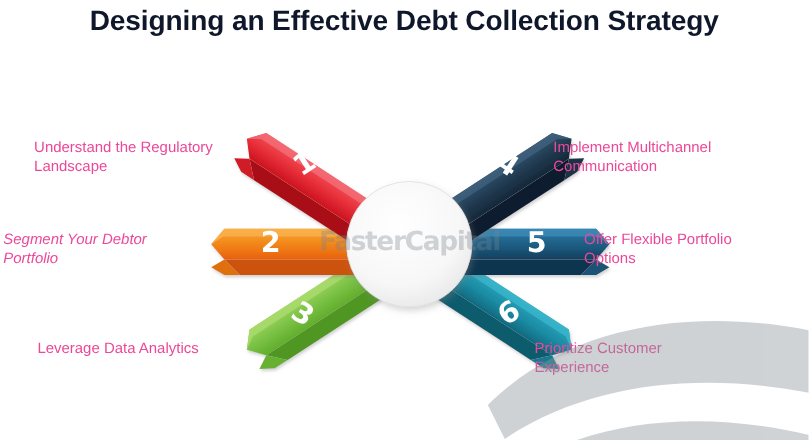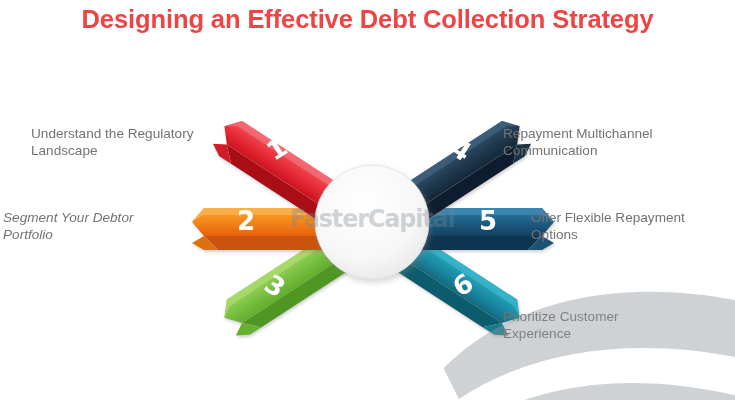--- a/index.html
+++ b/index.html
@@ -24,21 +24,21 @@
 
   
   #title {
     position: absolute;
     left: 0;
     top: 4px;
     width: 735px;
     text-align: center;
     font-size: 25.5px;
     font-weight: 700;
-    color: #ef4444;
+    color: #0f172a;
     letter-spacing: -0.1px;
     line-height: 30px;
     white-space: nowrap;
   }
 
   
   #stage {
     position: absolute;
     left: 0;
     top: 0;
@@ -71,32 +71,32 @@
   .num-3 { left: 262px; top: 273px; transform: rotate(33deg); }
   .num-4 { left: 448px; top: 137px; transform: rotate(33deg); }
   .num-5 { left: 475px; top: 208px; }
   .num-6 { left: 450px; top: 272px; transform: rotate(-33deg); }
 
   
   .label {
     position: absolute;
     font-size: 13.6px;
     line-height: 16.5px;
-    color: #737373;
+    color: #ec4899;
     white-space: pre-line;
   }
   .label-left  { text-align: left; }
   .label-right { text-align: left; }
 
   .lbl-1 { left: 31px;  top: 126px; width: 215px; }
   .lbl-2 { left: 3px;   top: 210px; width: 215px; font-style: italic; }
   .lbl-3 { left: 34px;  top: 309px; width: 215px; }
   .lbl-4 { left: 503px; top: 126px; width: 226px; }
   .lbl-5 { left: 531px; top: 210px; width: 204px; }
-  .lbl-6 { left: 503px; top: 309px; width: 226px; }
+  .lbl-6 { left: 486px; top: 309px; width: 226px; }
 
   
   #watermark {
     position: absolute;
     left: 276px;
     top: 199px;
     width: 205px;
     height: 42px;
     pointer-events: none;
   }
@@ -241,23 +241,24 @@
     <div class="arrow-number num-2">2</div>
     <div class="arrow-number num-3">3</div>
     <div class="arrow-number num-4">4</div>
     <div class="arrow-number num-5">5</div>
     <div class="arrow-number num-6">6</div>
 
     <div class="label label-left  lbl-1">Understand the Regulatory
 Landscape</div>
     <div class="label label-left  lbl-2">Segment Your Debtor
 Portfolio</div>
-    <div class="label label-right lbl-4">Repayment Multichannel
+    <div class="label label-left  lbl-3">Leverage Data Analytics</div>
+    <div class="label label-right lbl-4">Implement Multichannel
 Communication</div>
-    <div class="label label-right lbl-5">Offer Flexible Repayment
+    <div class="label label-right lbl-5">Offer Flexible Portfolio
 Options</div>
     <div class="label label-right lbl-6">Prioritize Customer
 Experience</div>
 
     <div id="watermark">
       <svg id="watermark-mark" viewBox="0 0 30 26">
         <path d="M2 11 C8 5, 18 5, 26 8 L24 11 C17 9, 9 9, 3 13 Z" fill="#8d969c"></path>
         <path d="M2 16 C8 11, 17 11, 25 14 L23 17 C16 14, 9 15, 3 18 Z" fill="#8d969c"></path>
         <path d="M6 22 C11 19, 18 19, 24 21" fill="none" stroke="#8d969c" stroke-width="2"></path>
       </svg>

